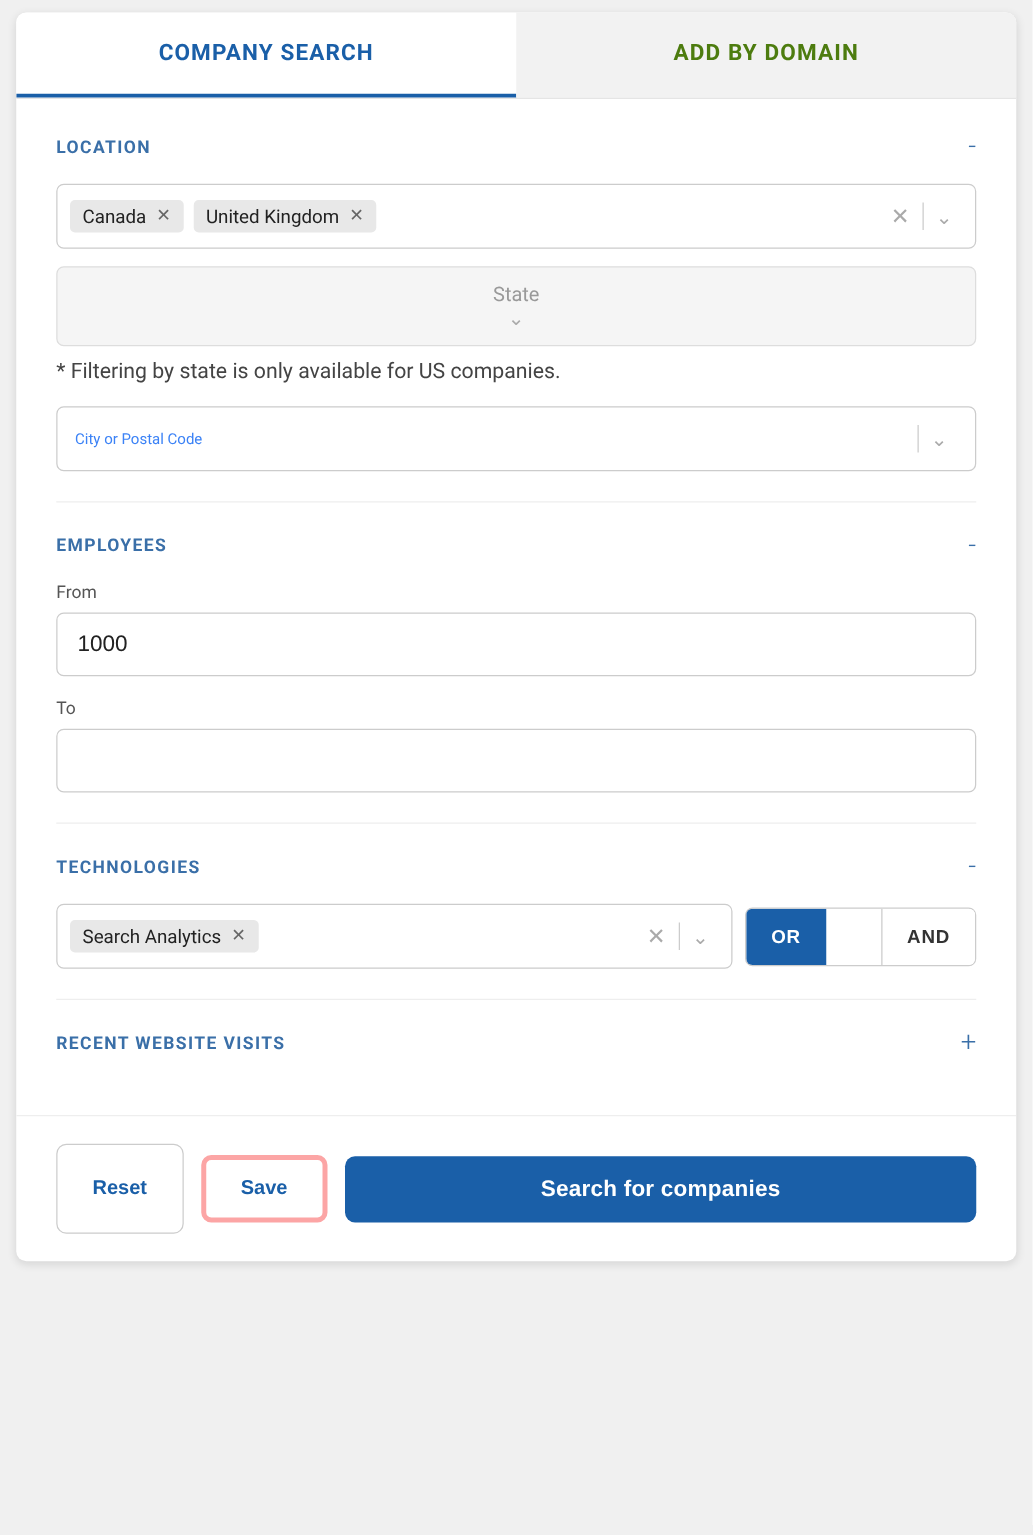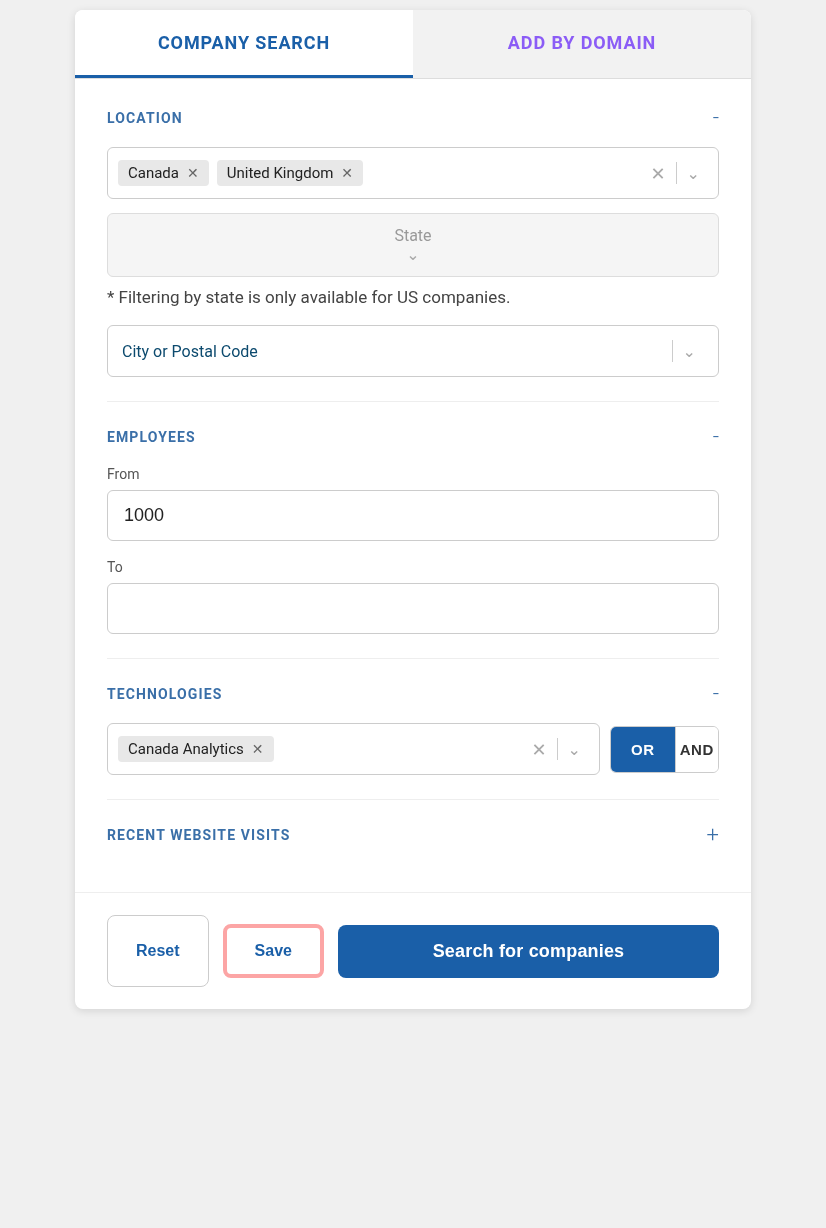--- a/index.html
+++ b/index.html
@@ -10,21 +10,21 @@
       display: flex;
       justify-content: center;
       align-items: flex-start;
       min-height: 100vh;
       padding: 10px;
     }
 
     .card {
       background: #ffffff;
       border-radius: 8px;
-      width: 676px;
+      width: 800px;
       box-shadow: 0 2px 8px rgba(0,0,0,0.12);
       overflow: hidden;
     }
 
     
     .tabs {
       display: flex;
       border-bottom: 1px solid #ddd;
     }
 
@@ -40,21 +40,21 @@
       user-select: none;
     }
 
     .tab-active {
       color: #1a5fa8;
       border-bottom: 3px solid #1a5fa8;
       background: #ffffff;
     }
 
     .tab-inactive {
-      color: #8b5cf6;
+      color: #4d7c0f;
       background: #f2f2f2;
       text-align: center;
     }
 
     
     .content {
       padding: 28px 32px 28px 32px;
     }
 
     
@@ -186,22 +186,22 @@
       border-radius: 6px;
       padding: 12px 14px;
       background: #fff;
       min-height: 52px;
       margin-bottom: 0;
       cursor: pointer;
     }
 
     .city-placeholder {
       flex: 1;
-      color: #0c4a6e;
-      font-size: 16px;
+      color: #3b82f6;
+      font-size: 12px;
     }
 
     
     .section-divider {
       height: 1px;
       background: #eee;
       margin: 24px 0;
     }
 
     
@@ -264,30 +264,31 @@
       font-weight: 700;
       cursor: pointer;
       background: #1a5fa8;
       color: #fff;
       border: none;
       outline: none;
       letter-spacing: 0.04em;
     }
 
     .and-btn {
-      padding: 14px 4px;
+      padding: 14px 20px;
       font-size: 15px;
       font-weight: 700;
       cursor: pointer;
       background: #fff;
       color: #333;
       border: none;
       outline: none;
       letter-spacing: 0.04em;
       border-left: 1px solid #ccc;
+      margin-left: 44px;
     }
 
     
     .bottom-bar {
       display: flex;
       align-items: center;
       padding: 22px 32px;
       border-top: 1px solid #eee;
       gap: 14px;
     }
@@ -400,21 +401,21 @@
 
     <div class="section-header">
       <span class="section-title">TECHNOLOGIES</span>
       <span class="section-toggle">-</span>
     </div>
 
     <div class="tech-row">
       <div class="tech-tag-input">
         <div class="tags-area">
           <div class="tag">
-            <span>Canada Analytics</span>
+            <span>Search Analytics</span>
             <span class="tag-remove">✕</span>
           </div>
         </div>
         <div class="input-actions">
           <span class="clear-btn">✕</span>
           <div class="divider-v"></div>
           <span class="chevron-btn">⌄</span>
         </div>
       </div>
 

